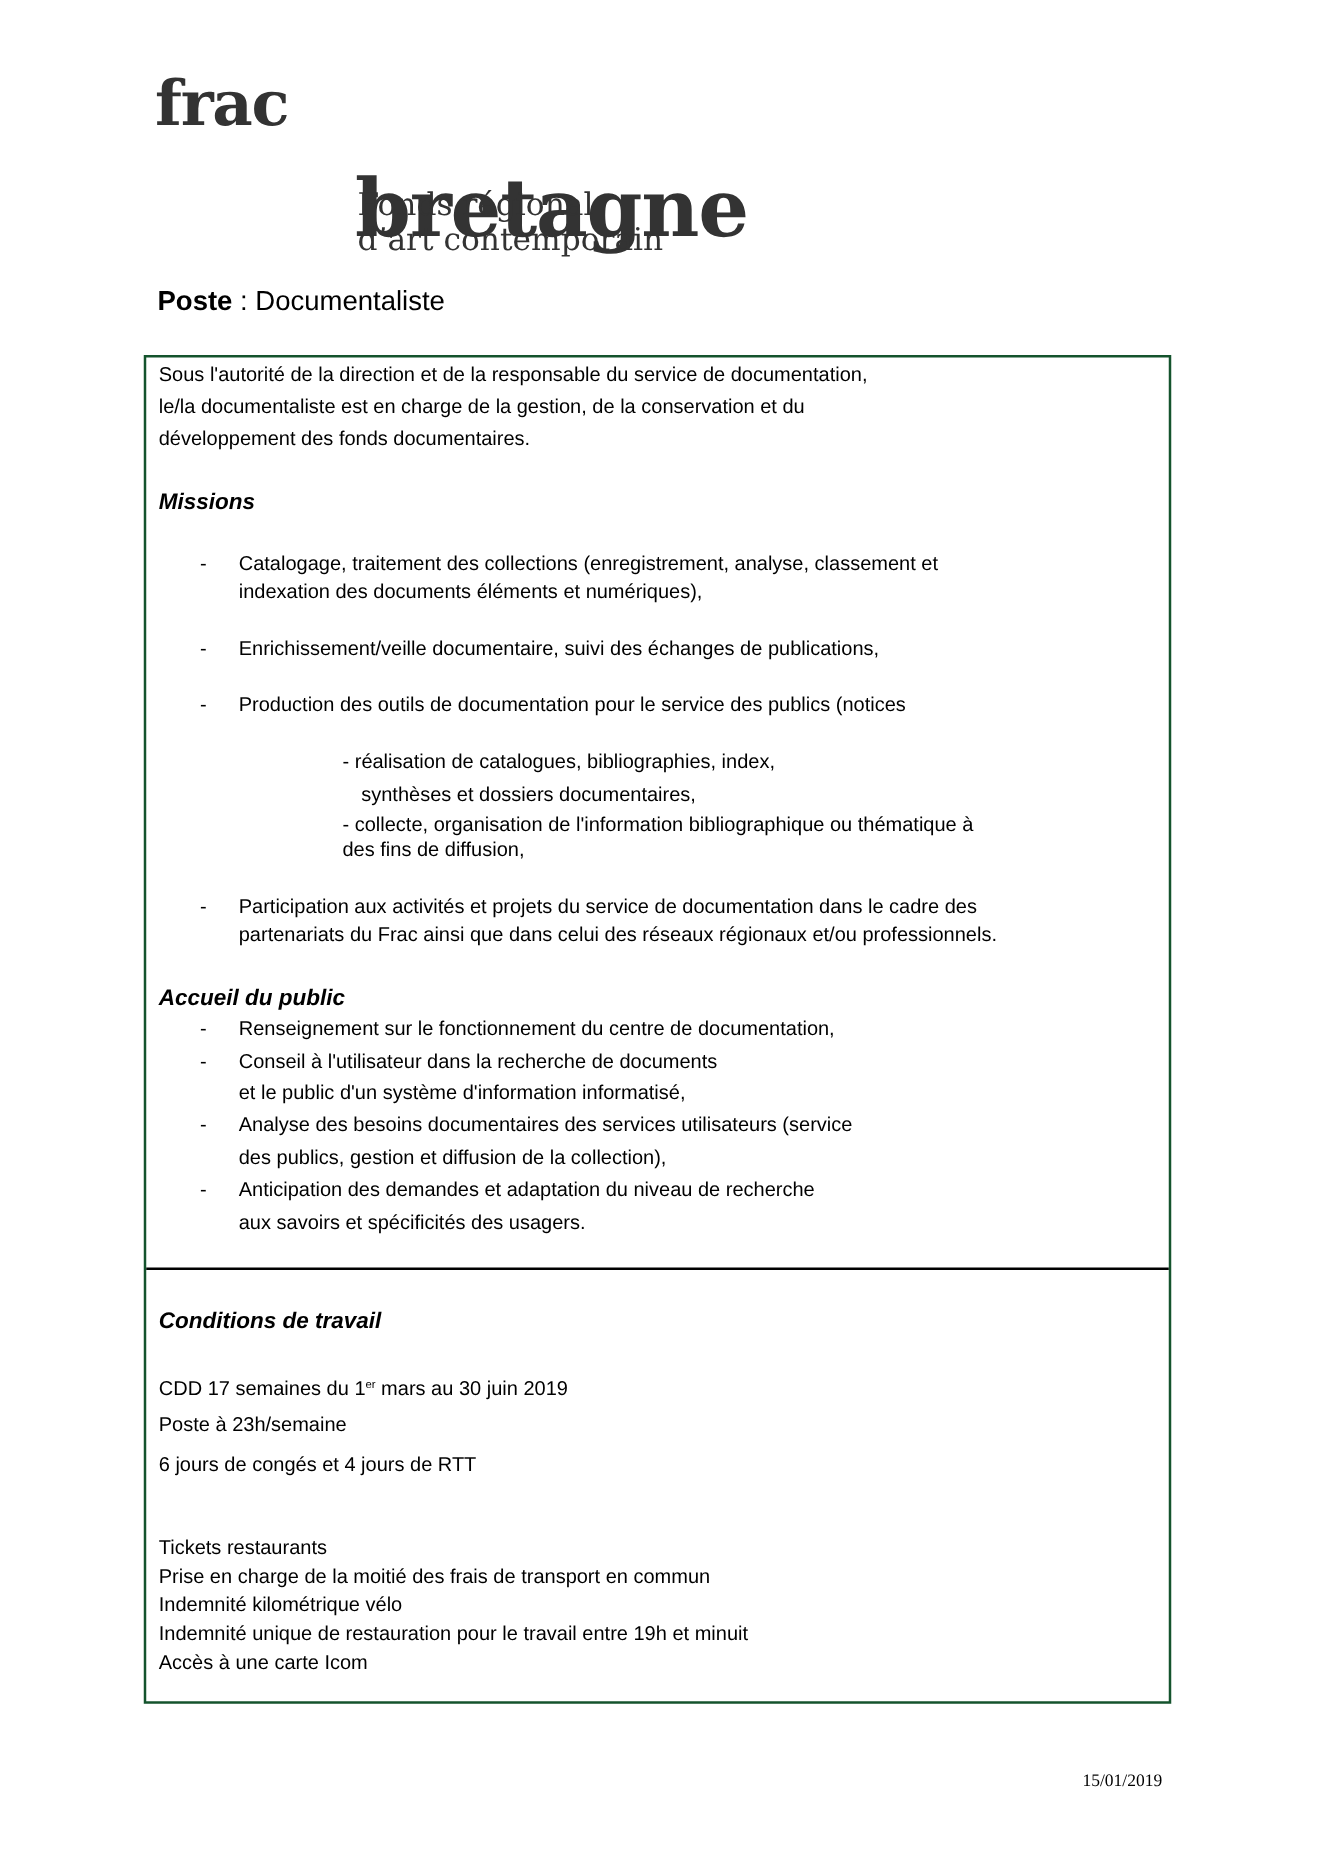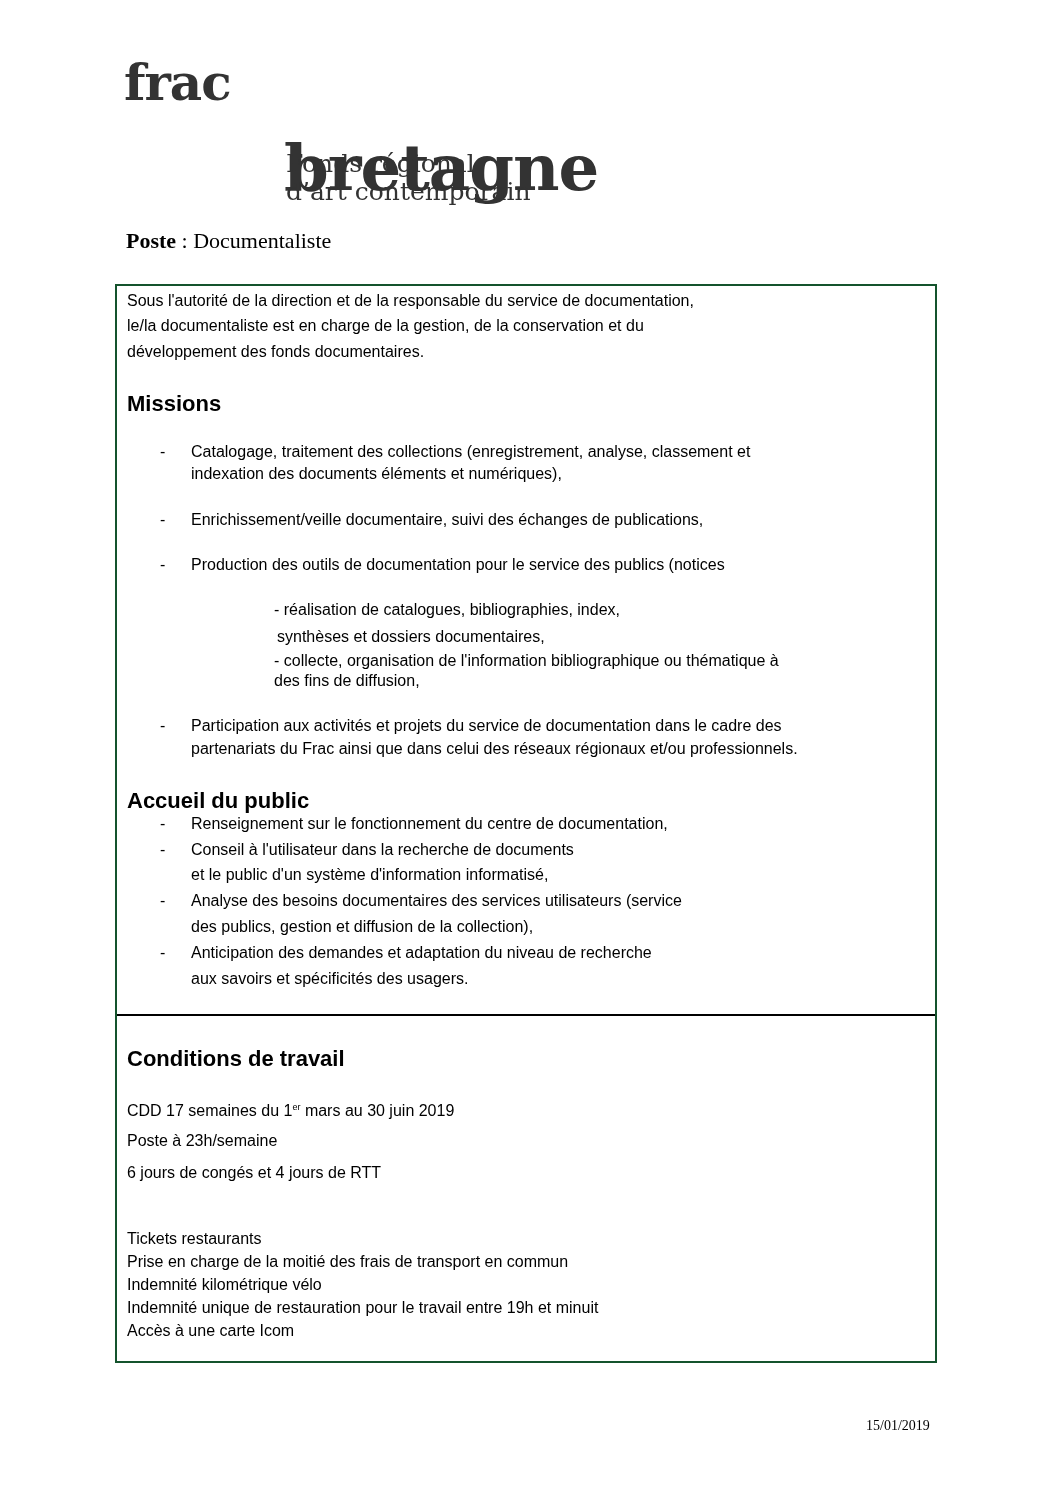--- a/index.html
+++ b/index.html
@@ -2,27 +2,27 @@
 <html><head>
   <meta charset="utf-8">
   <style>
     html, body { margin: 0; padding: 0; background: #ffffff; }
     body { width: 1058px; height: 1497px; position: relative; overflow: hidden; color: #000; font-family: "Liberation Sans", sans-serif; }
     .logo { position: absolute; left: 124px; top: 58px; color: #333333; font-family: "DejaVu Serif", serif; }
     .logo-frac { position: absolute; left: 0; top: 0; font-size: 50px; font-weight: bold; letter-spacing: -1px; line-height: 50px; }
     .logo-bretagne { position: absolute; left: 160px; top: 34px; font-size: 64px; font-weight: bold; letter-spacing: -1px; line-height: 56px; margin-top: 48px; }
     .logo-sub1 { position: absolute; left: 162px; top: 92px; font-size: 25px; line-height: 28px; white-space: nowrap; }
     .logo-sub2 { position: absolute; left: 162px; top: 120px; font-size: 25px; line-height: 28px; white-space: nowrap; }
-    .post-title { position: absolute; left: 126px; top: 228px; font-size: 22px; white-space: nowrap; font-family: Liberation Serif, serif; }
+    .post-title { position: absolute; left: 126px; top: 228px; font-size: 22px; white-space: nowrap; }
     .post-title b { font-weight: bold; }
     .box { position: absolute; left: 115px; top: 284px; width: 818px; border: 2px solid #14532d; }
     .sec1 { height: 728px; position: relative; border-bottom: 2px solid #000; }
     .sec2 { height: 345px; position: relative; }
     .t { position: absolute; white-space: nowrap; font-size: 16px; line-height: 18px; }
-    .h { position: absolute; white-space: nowrap; font-size: 22px; font-weight: bold; }
+    .h { position: absolute; white-space: nowrap; font-size: 18px; font-weight: bold; font-style: italic; }
     .dash { position: absolute; font-size: 16px; }
     .footer-date { position: absolute; left: 866px; top: 1418px; font-family: "Liberation Serif", serif; font-size: 14px; }
   </style>
 </head>
 <body>
 
 <div class="logo">
   <div class="logo-frac">frac</div>
   <div class="logo-bretagne">bretagne</div>
   <div class="logo-sub1">Fonds régional</div>
@@ -42,21 +42,21 @@
     <div class="dash" style="left:43px;top:157px">-</div>
     <div class="t" style="left:74px;top:157px">Catalogage, traitement des collections (enregistrement, analyse, classement et</div>
     <div class="t" style="left:74px;top:179px">indexation des documents éléments et numériques),</div>
 
     <div class="dash" style="left:43px;top:225px">-</div>
     <div class="t" style="left:74px;top:225px">Enrichissement/veille documentaire, suivi des échanges de publications,</div>
 
     <div class="dash" style="left:43px;top:270px">-</div>
     <div class="t" style="left:74px;top:270px">Production des outils de documentation pour le service des publics (notices</div>
     <div class="t" style="left:157px;top:315px">- réalisation de catalogues, bibliographies, index,</div>
-    <div class="t" style="left:160px;top:342px">synthèses et dossiers documentaires,</div>
+    <div class="t" style="left:172px;top:342px">synthèses et dossiers documentaires,</div>
     <div class="t" style="left:157px;top:366px">- collecte, organisation de l'information bibliographique ou thématique à</div>
     <div class="t" style="left:157px;top:386px">des fins de diffusion,</div>
 
     <div class="dash" style="left:43px;top:431px">-</div>
     <div class="t" style="left:74px;top:431px">Participation aux activités et projets du service de documentation dans le cadre des</div>
     <div class="t" style="left:74px;top:454px">partenariats du Frac ainsi que dans celui des réseaux régionaux et/ou professionnels.</div>
 
     <div class="h" style="left:10px;top:502px">Accueil du public</div>
 
     <div class="dash" style="left:43px;top:529px">-</div>

